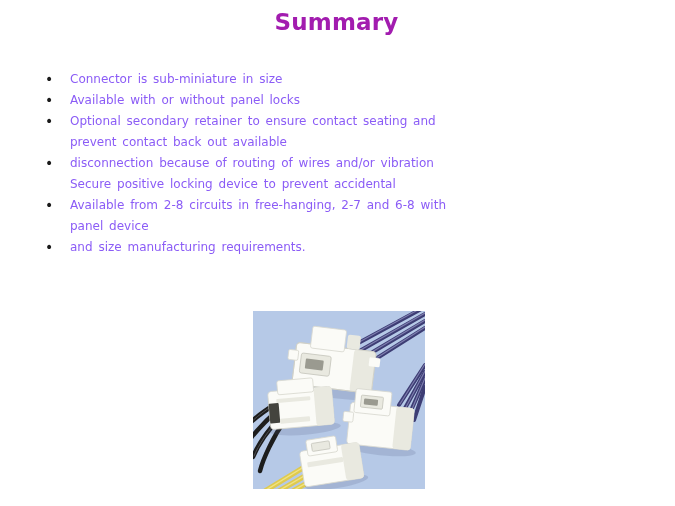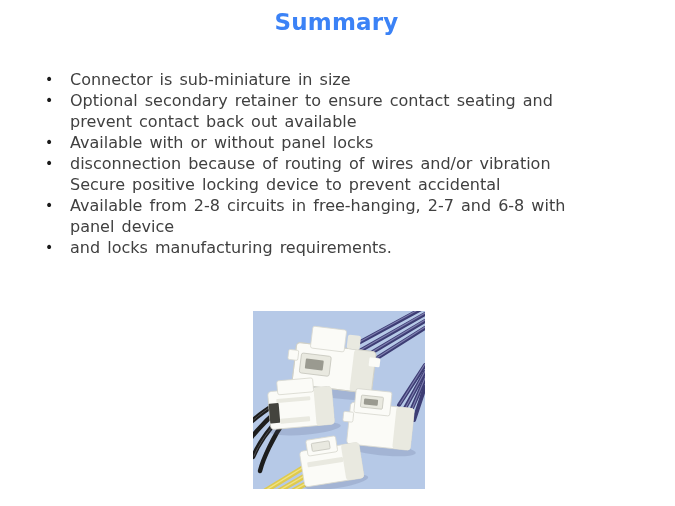--- a/index.html
+++ b/index.html
@@ -12,37 +12,37 @@
   }
   .slide { position: absolute; inset: 0; }
 
   .slide-title {
     position: absolute;
     top: 9px; left: 0; right: 2px;
     margin: 0;
     text-align: center;
     font-size: 23px;
     font-weight: bold;
-    color: #3b82f6;
+    color: #a21caf;
     letter-spacing: 0.2px;
   }
 
   .summary-list {
     position: absolute;
     left: 44px; top: 69px;
     margin: 0; padding: 0;
     list-style: none;
     width: 600px;
   }
   .summary-list li {
     position: relative;
     padding-left: 26px;
-    font-size: 16px;
+    font-size: 12px;
     line-height: 21px;
-    color: #404040;
+    color: #8b5cf6;
     word-spacing: 2px;
   }
   .summary-list li::before {
     content: "\2022";
     position: absolute;
     left: 1px; top: 0;
     font-size: 14px;
     line-height: 21px;
     color: #1a1a1a;
   }
@@ -63,36 +63,36 @@
 
 <div class="slide">
 
   <h1 class="slide-title">Summary</h1>
 
   <ul class="summary-list">
     <li>
       <span class="line">Connector is sub-miniature in size</span>
     </li>
     <li>
+      <span class="line">Available with or without panel locks</span>
+    </li>
+    <li>
       <span class="line">Optional secondary retainer to ensure contact seating and</span>
       <span class="line">prevent contact back out available</span>
-    </li>
-    <li>
-      <span class="line">Available with or without panel locks</span>
     </li>
     <li>
       <span class="line">disconnection because of routing of wires and/or vibration</span>
       <span class="line">Secure positive locking device to prevent accidental</span>
     </li>
     <li>
       <span class="line">Available from 2-8 circuits in free-hanging, 2-7 and 6-8 with</span>
       <span class="line">panel device</span>
     </li>
     <li>
-      <span class="line">and locks manufacturing requirements.</span>
+      <span class="line">and size manufacturing requirements.</span>
     </li>
   </ul>
 
   <div class="connector-photo">
     <svg width="172" height="178" viewBox="0 0 172 178" xmlns="http://www.w3.org/2000/svg">
 
       <rect x="0" y="0" width="172" height="178" fill="#b6c9e7"></rect>
 
       <g fill="none" stroke-linecap="round" stroke-width="4" stroke="#3d3d74">
         <path d="M98,36 L172,-4"></path>

